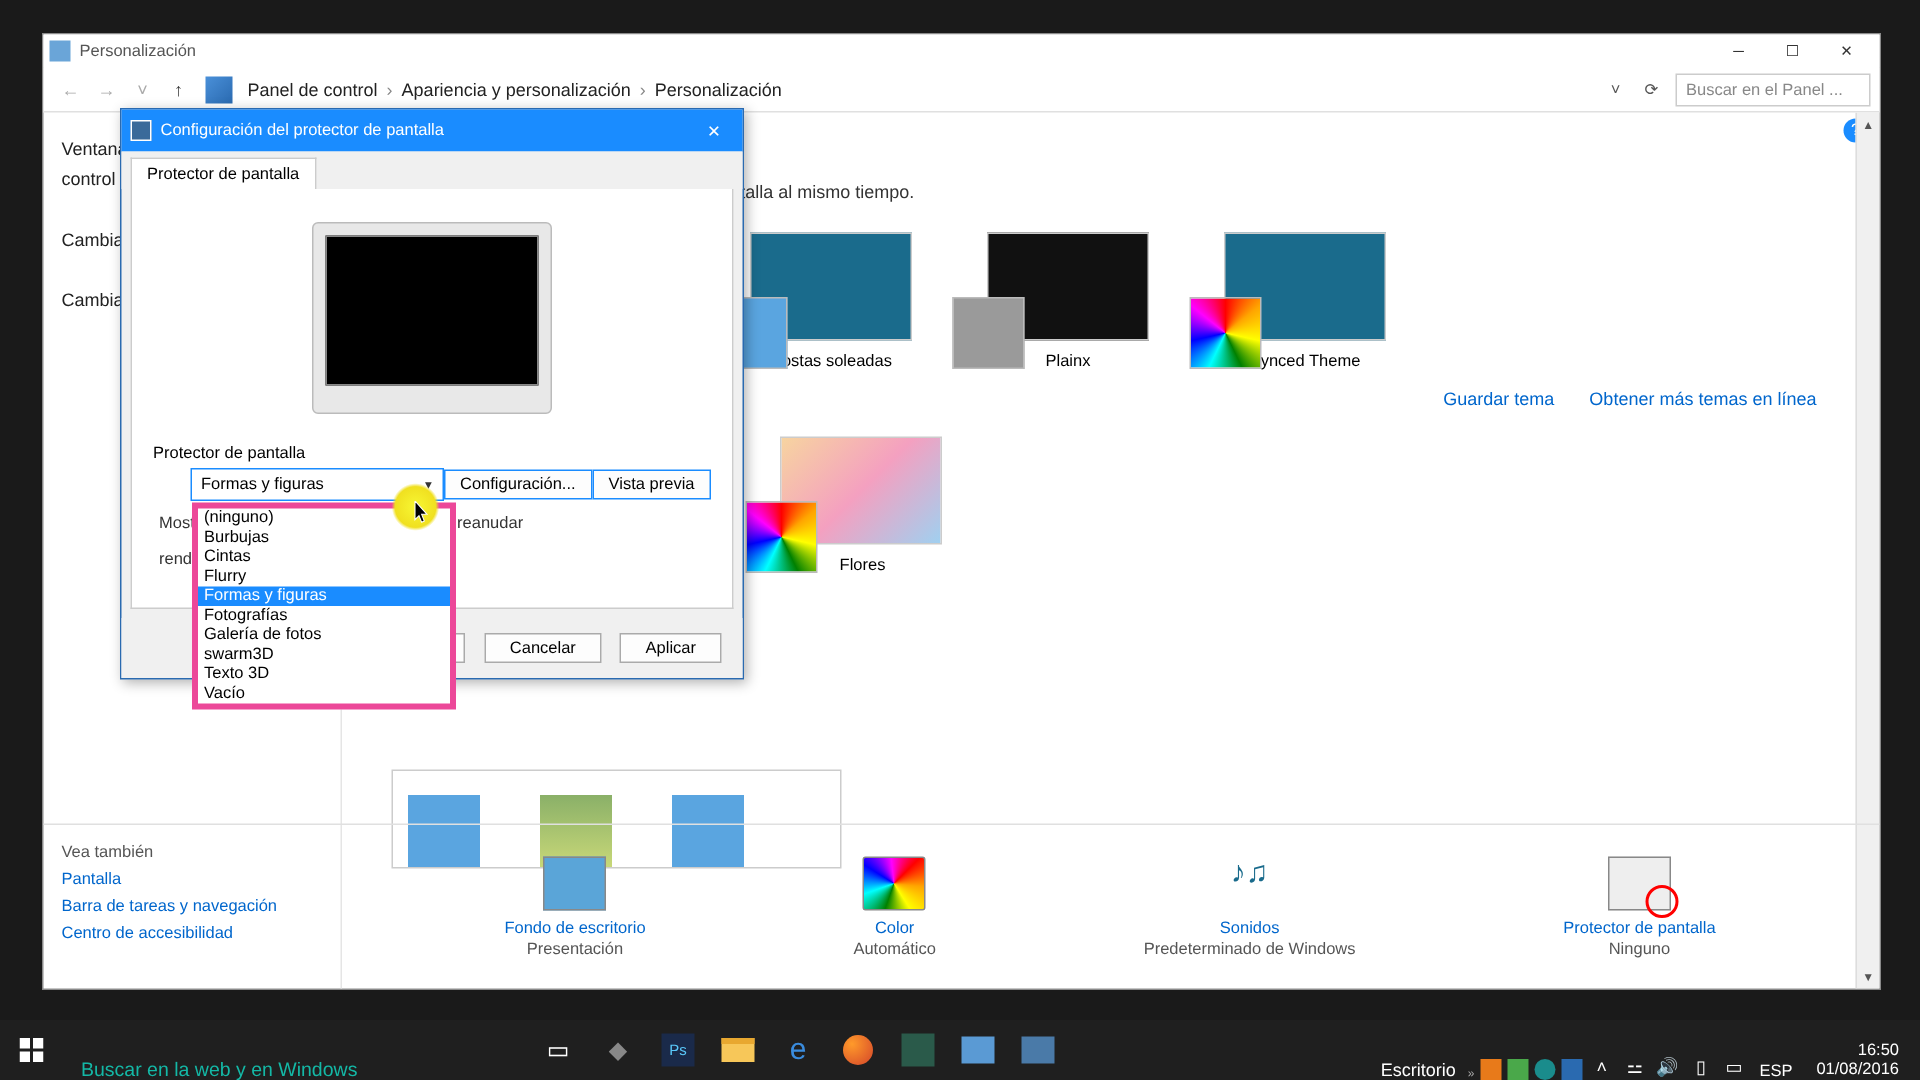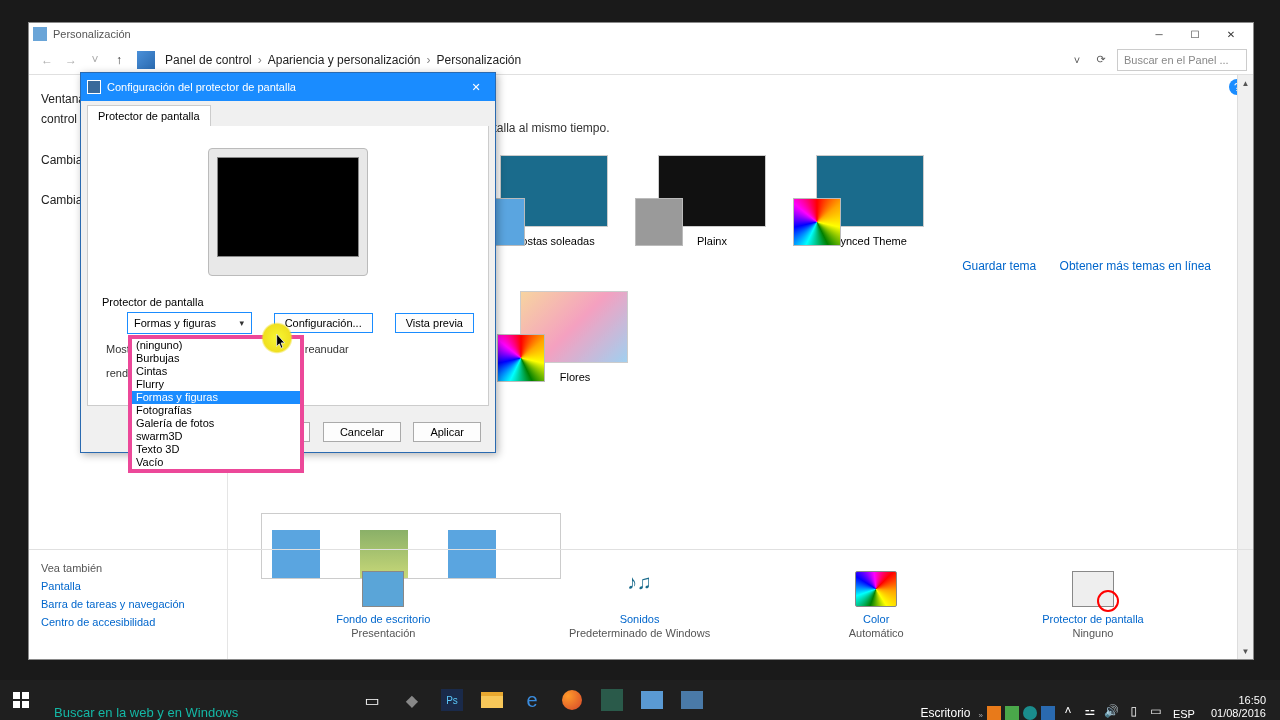--- a/index.html
+++ b/index.html
@@ -59,21 +59,21 @@
 .dialog { position: absolute; left: 80px; top: 72px; width: 416px; background: #f0f0f0; border: 1px solid #2a6ab0; box-shadow: 2px 2px 8px rgba(0,0,0,0.3); }
 .dialog-title { height: 28px; background: #1a8cff; color: #fff; display: flex; align-items: center; padding: 0 6px; font-size: 11px; }
 .dialog-title-icon { width: 14px; height: 14px; background: #3a6a9a; margin-right: 6px; border: 1px solid #fff; }
 .dialog-close { margin-left: auto; width: 26px; text-align: center; cursor: pointer; }
 .dialog-tabs { padding: 4px 6px 0; background: #f0f0f0; }
 .dialog-tab { display: inline-block; padding: 4px 10px; font-size: 11px; background: #fff; border: 1px solid #ccc; border-bottom: none; }
 .dialog-body { background: #fff; margin: 0 6px 6px; border: 1px solid #ccc; border-top: none; padding: 14px; }
 .monitor-frame { width: 160px; height: 128px; margin: 8px auto 20px; background: #e8e8e8; border: 1px solid #bbb; border-radius: 4px; padding: 8px 8px 18px; position: relative; }
 .monitor-screen { width: 100%; height: 100%; background: #000; border: 1px solid #888; }
 .group-label { font-size: 11px; margin-bottom: 4px; }
-.config-row { display: flex; gap: 22px; align-items: center; margin-bottom: 8px; position: relative; padding-left: 25px; }
+.config-row { display: flex; gap: 0; align-items: center; margin-bottom: 8px; position: relative; padding-left: 25px; }
 .combo { flex: 1; border: 1px solid #1a8cff; background: #fff; height: 22px; font-size: 11px; padding: 0 6px; display: flex; align-items: center; position: relative; }
 .combo-arrow { position: absolute; right: 0; top: 0; width: 18px; height: 20px; display: flex; align-items: center; justify-content: center; font-size: 9px; color: #333; }
 .dlg-btn { border: 1px solid #1a8cff; background: #fdfdfd; padding: 3px 10px; font-size: 11px; cursor: pointer; }
 .note-text { font-size: 11px; color: #333; margin-left: 4px; margin-bottom: 10px; line-height: 1.3; }
 .dialog-footer { padding: 10px 14px; text-align: right; background: #f0f0f0; }
 .dialog-footer button { border: 1px solid #aaa; background: #fdfdfd; padding: 3px 16px; font-size: 11px; margin-left: 8px; cursor: pointer; }
 .dropdown-list { position: absolute; left: 0; top: 22px; width: 176px; background: #fff; border: 4px solid #ec4899; z-index: 10; font-size: 11px; }
 .dd-item { padding: 0 4px; line-height: 13px; cursor: pointer; }
 .dd-item.selected { background: #1a8cff; color: #fff; }
 .cursor-highlight { position: absolute; width: 32px; height: 32px; background: radial-gradient(circle,#f7f733 0%,#f0e020 60%,transparent 70%); border-radius: 50%; z-index: 20; pointer-events: none; }
@@ -203,28 +203,28 @@
         <div class="link">Barra de tareas y navegación</div>
         <div class="link">Centro de accesibilidad</div>
       </div>
       <div class="strip-right">
         <div class="quick-item">
           <div class="quick-icon"></div>
           <div class="quick-title">Fondo de escritorio</div>
           <div class="quick-sub">Presentación</div>
         </div>
         <div class="quick-item">
+          <div class="quick-icon color"></div>
+          <div class="quick-title">Color</div>
+          <div class="quick-sub">Automático</div>
+        </div>
+        <div class="quick-item">
           <div class="quick-icon sound"></div>
           <div class="quick-title">Sonidos</div>
           <div class="quick-sub">Predeterminado de Windows</div>
-        </div>
-        <div class="quick-item">
-          <div class="quick-icon color"></div>
-          <div class="quick-title">Color</div>
-          <div class="quick-sub">Automático</div>
         </div>
         <div class="quick-item">
           <div class="quick-icon screensaver"></div>
           <div class="quick-title">Protector de pantalla</div>
           <div class="quick-sub">Ninguno</div>
         </div>
       </div>
     </div>
   </div>
 

